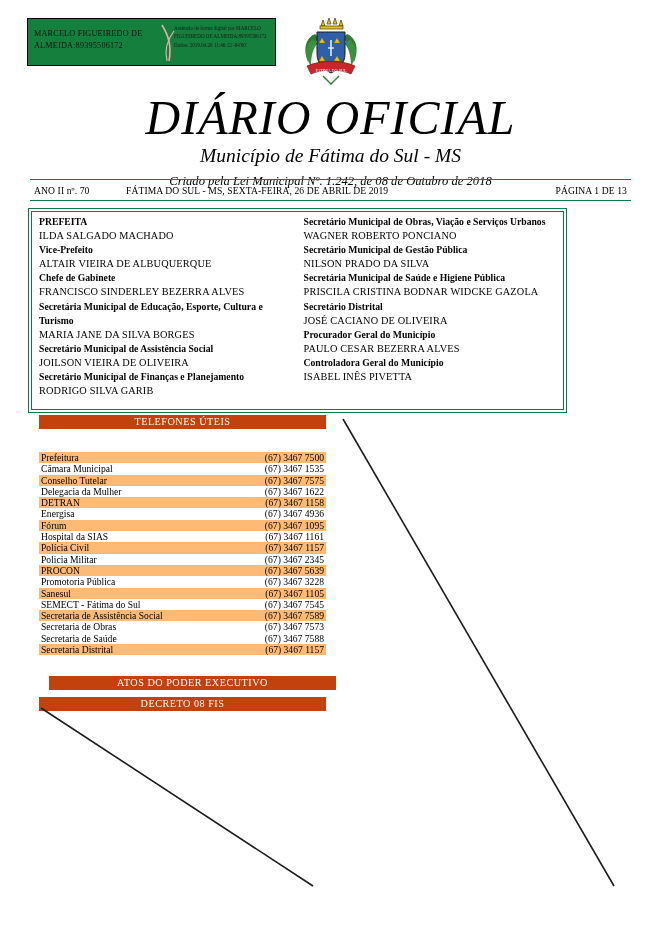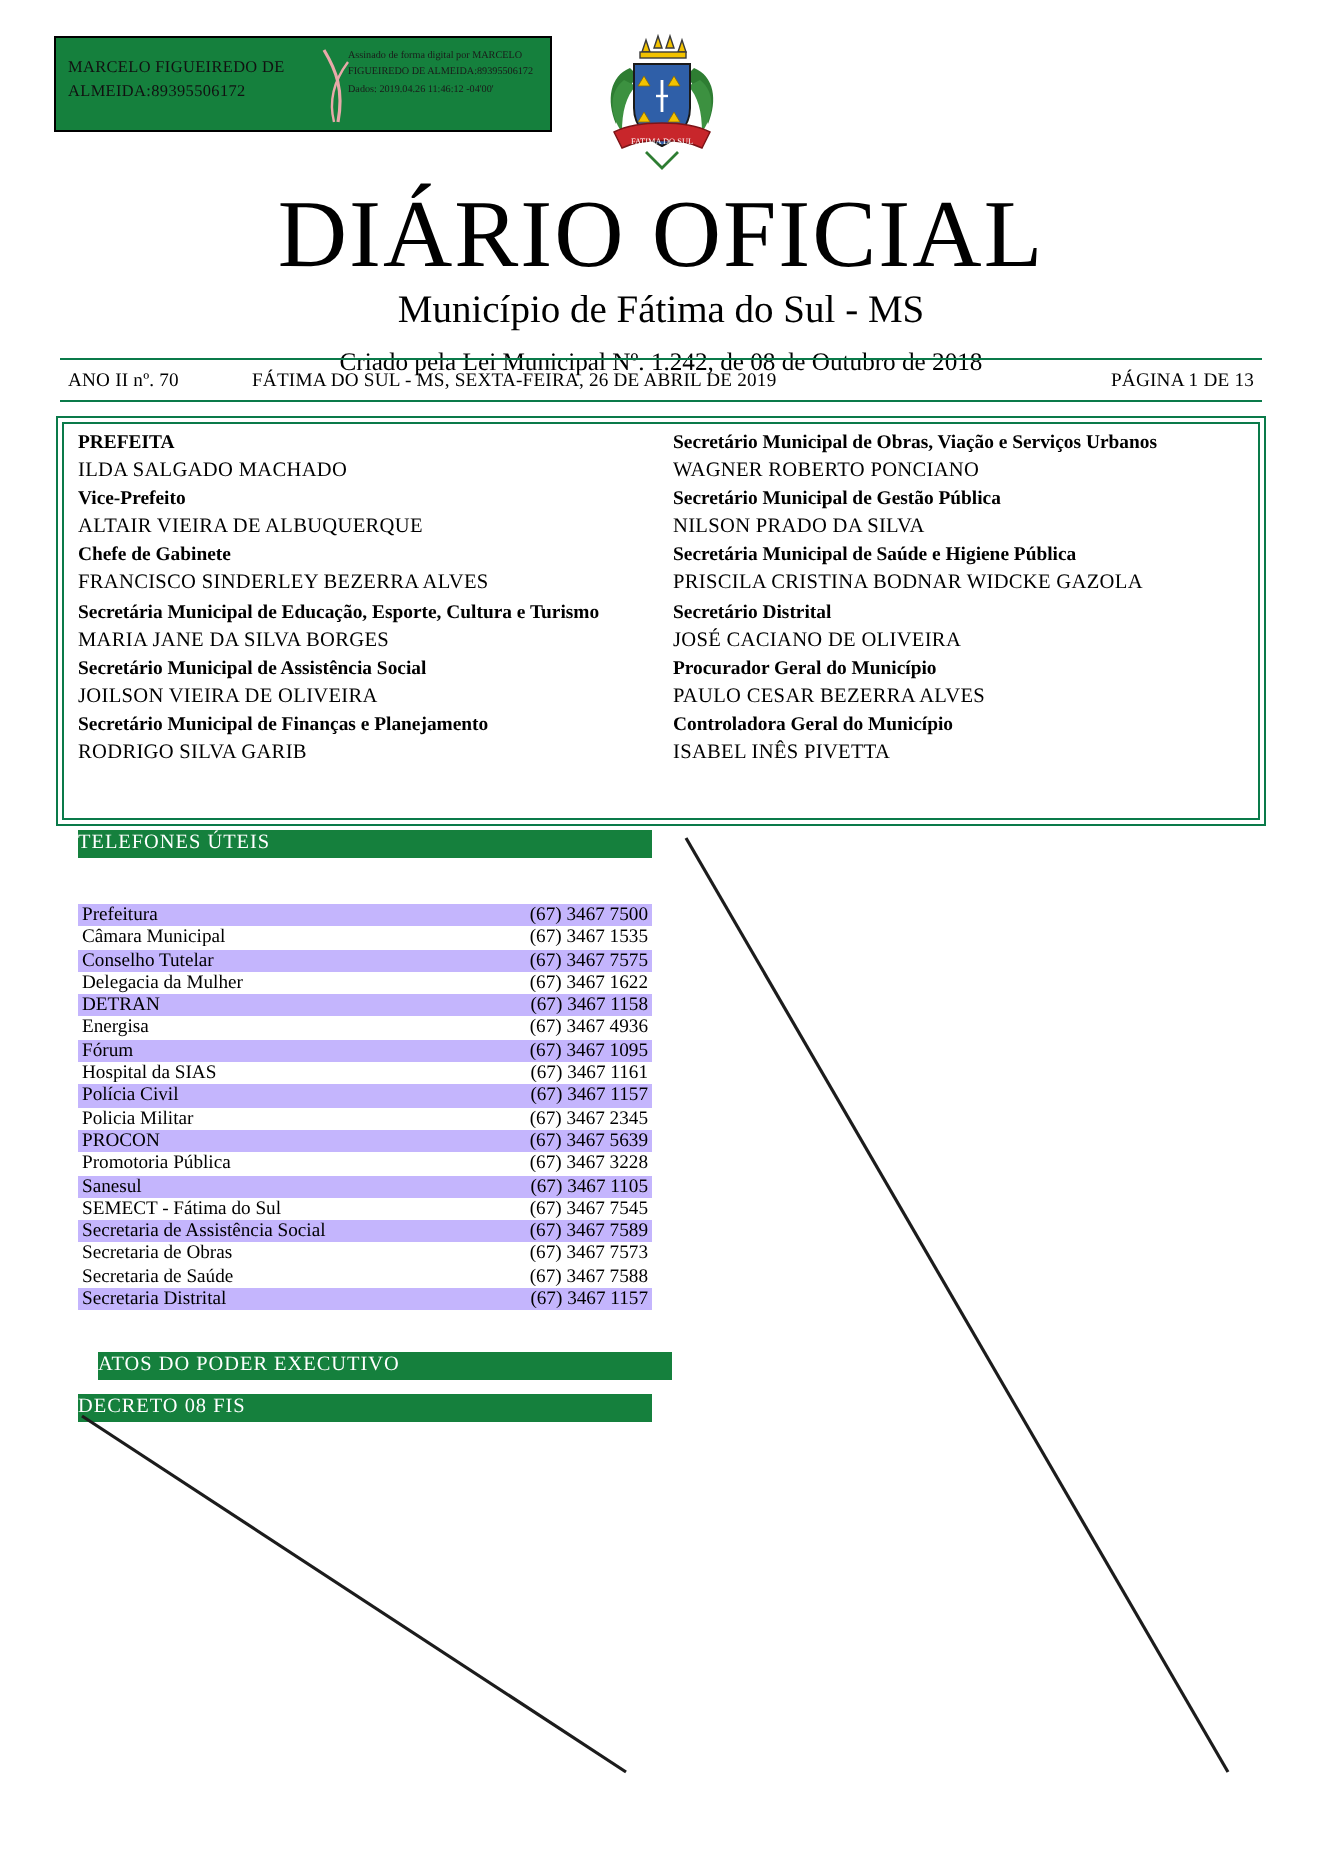--- a/index.html
+++ b/index.html
@@ -64,20 +64,21 @@
     height: 74px;
   }
 
   
   #masthead {
     position: absolute;
     left: 0;
     top: 93px;
     width: 661px;
     text-align: center;
+    font-style: italic;
   }
   #masthead-title {
     font-size: 48px;
     line-height: 50px;
     letter-spacing: 1px;
     font-weight: normal;
     font-family: "Liberation Serif", serif;
   }
   #masthead-subtitle {
     font-size: 19.5px;
@@ -109,21 +110,21 @@
   }
   #issue-year { width: 92px; padding-left: 4px; }
   #issue-place { flex: 1; }
   #issue-page { text-align: right; padding-right: 4px; }
 
   
   #officials-box {
     position: absolute;
     left: 28px;
     top: 208px;
-    width: 605px;
+    width: 539px;
     height: 205px;
     box-sizing: border-box;
     border: 1.3px solid #0a7a4a;
     background: #ffffff;
   }
   #officials-box::before {
     content: "";
     position: absolute;
     left: 2px; top: 2px; right: 2px; bottom: 2px;
     border: 1.3px solid #0a7a4a;
@@ -149,22 +150,23 @@
   }
   .official-name {
     font-size: 10.3px;
     line-height: 14.1px;
     letter-spacing: 0.15px;
   }
 
   
   .green-banner {
     position: absolute;
-    background: #15803d;
+    background: #c2410c;
     color: #ffffff;
+    text-align: center;
     font-size: 10.2px;
     letter-spacing: 0.5px;
     line-height: 14px;
   }
   #banner-telefones { left: 39px; top: 415px; width: 287px; height: 14px; }
   #banner-atos      { left: 39px; top: 676px; width: 287px; height: 14px; margin-left: 10px; }
   #banner-decreto   { left: 39px; top: 697px; width: 287px; height: 14px; }
 
   
   #phone-table {
@@ -176,21 +178,21 @@
   .phone-row {
     display: flex;
     justify-content: space-between;
     height: 11.3px;
     align-items: center;
     font-size: 9.6px;
     line-height: 11.3px;
     padding: 0 2px;
     box-sizing: border-box;
   }
-  .phone-row.shaded { background: #c4b5fd; }
+  .phone-row.shaded { background: #fdba74; }
   .phone-number { text-align: right; }
 
   
   #strike-lines {
     position: absolute;
     left: 0;
     top: 0;
     width: 661px;
     height: 935px;
     pointer-events: none;

